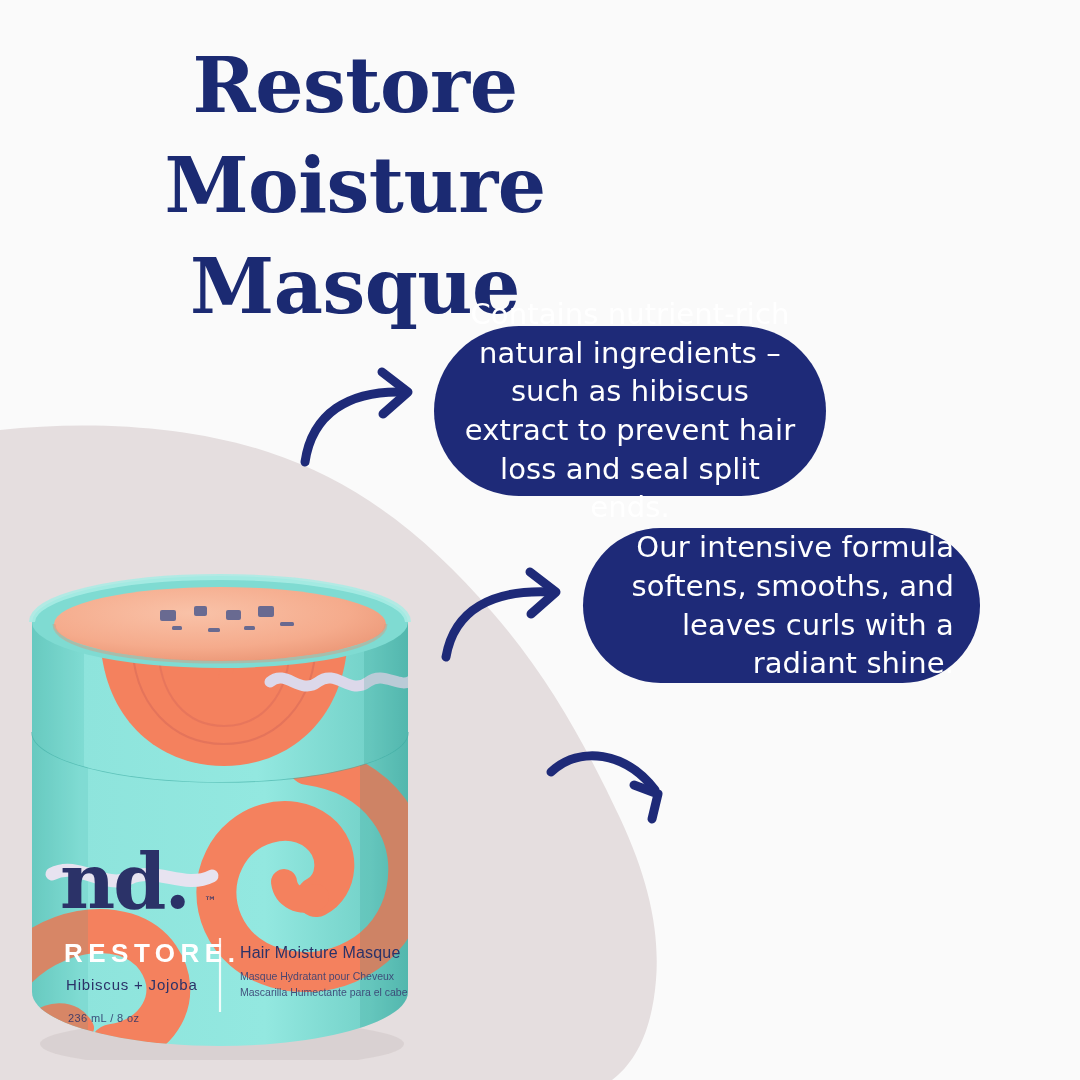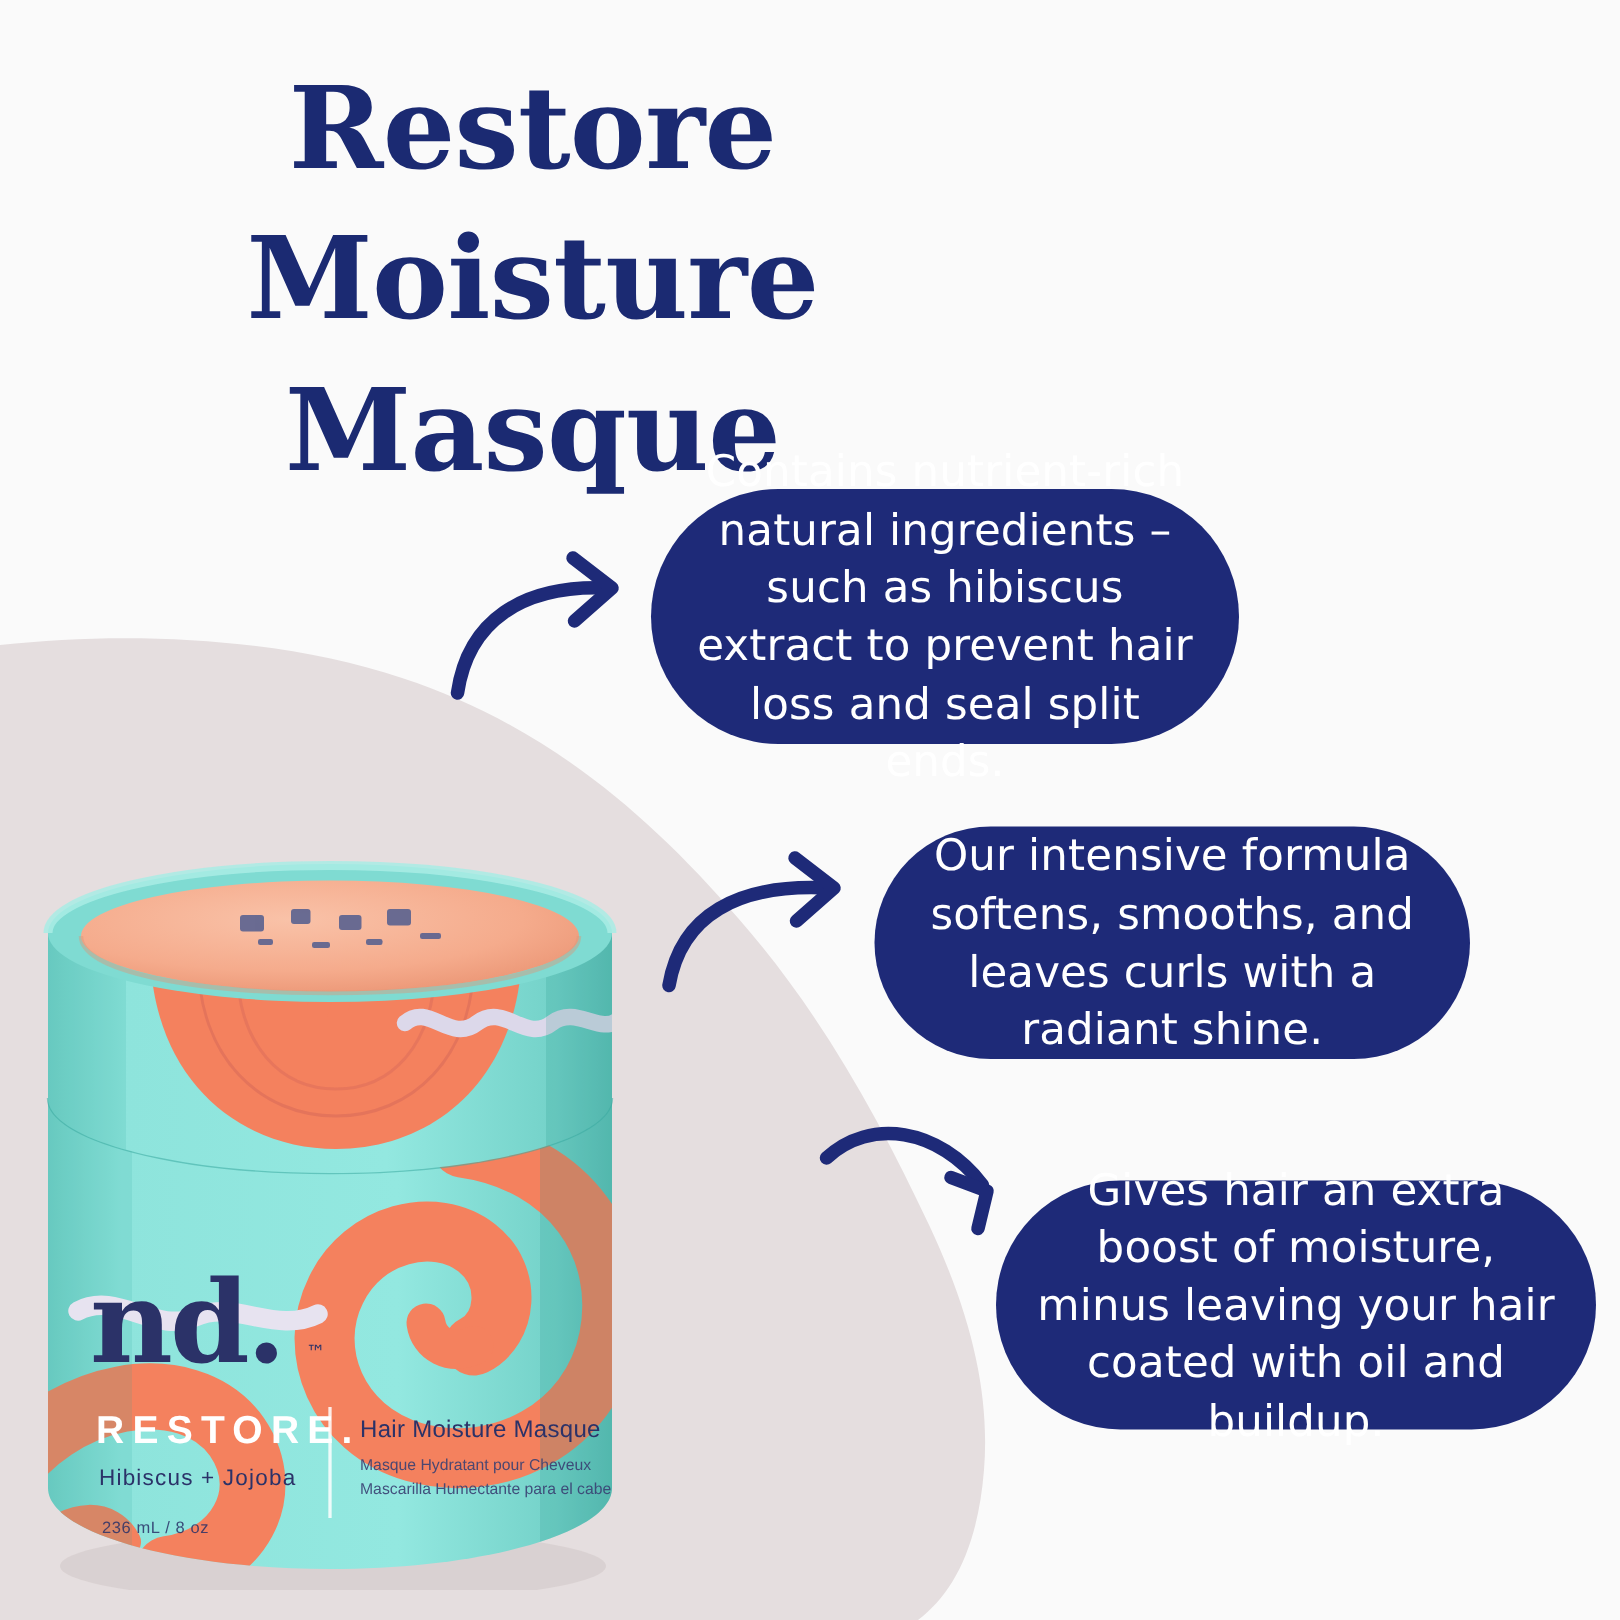--- a/index.html
+++ b/index.html
@@ -41,21 +41,21 @@
     text-align:center;
     font-family:"DejaVu Sans", sans-serif;
     font-weight:400;
     font-size:29px;
     line-height:1.33;
     letter-spacing:0.1px;
     padding:14px 26px;
     z-index:6;
   }
   #bubble-1 { left:434px; top:326px; width:392px; height:170px; border-radius:86px; }
-  #bubble-2 { left:583px; top:551px; width:397px; height:155px; border-radius:78px; }
+  #bubble-2 { left:583px; top:528px; width:397px; height:155px; border-radius:78px;text-align:right; }
   #bubble-3 { left:664px; top:787px; width:400px; height:166px; border-radius:84px; }
 
   
   .arrows { position:absolute; inset:0; z-index:4; }
 
   
   .jar { position:absolute; left:8px; top:560px; width:440px; height:500px; z-index:3; }
 </style>
 </head>
 <body>
@@ -219,17 +219,14 @@
   </svg>
 
   <div class="bubble" id="bubble-1">
     <span>Contains nutrient-rich natural ingredients – such as hibiscus extract to prevent hair loss and seal split ends.</span>
   </div>
 
   <div class="bubble" id="bubble-2">
     <span>Our intensive formula softens, smooths, and leaves curls with a radiant shine.</span>
   </div>
 
-  <div class="bubble" id="bubble-3">
-    <span>Gives hair an extra boost of moisture, minus leaving your hair coated with oil and buildup.</span>
-  </div>
 
 </div>
 
 </body></html>

